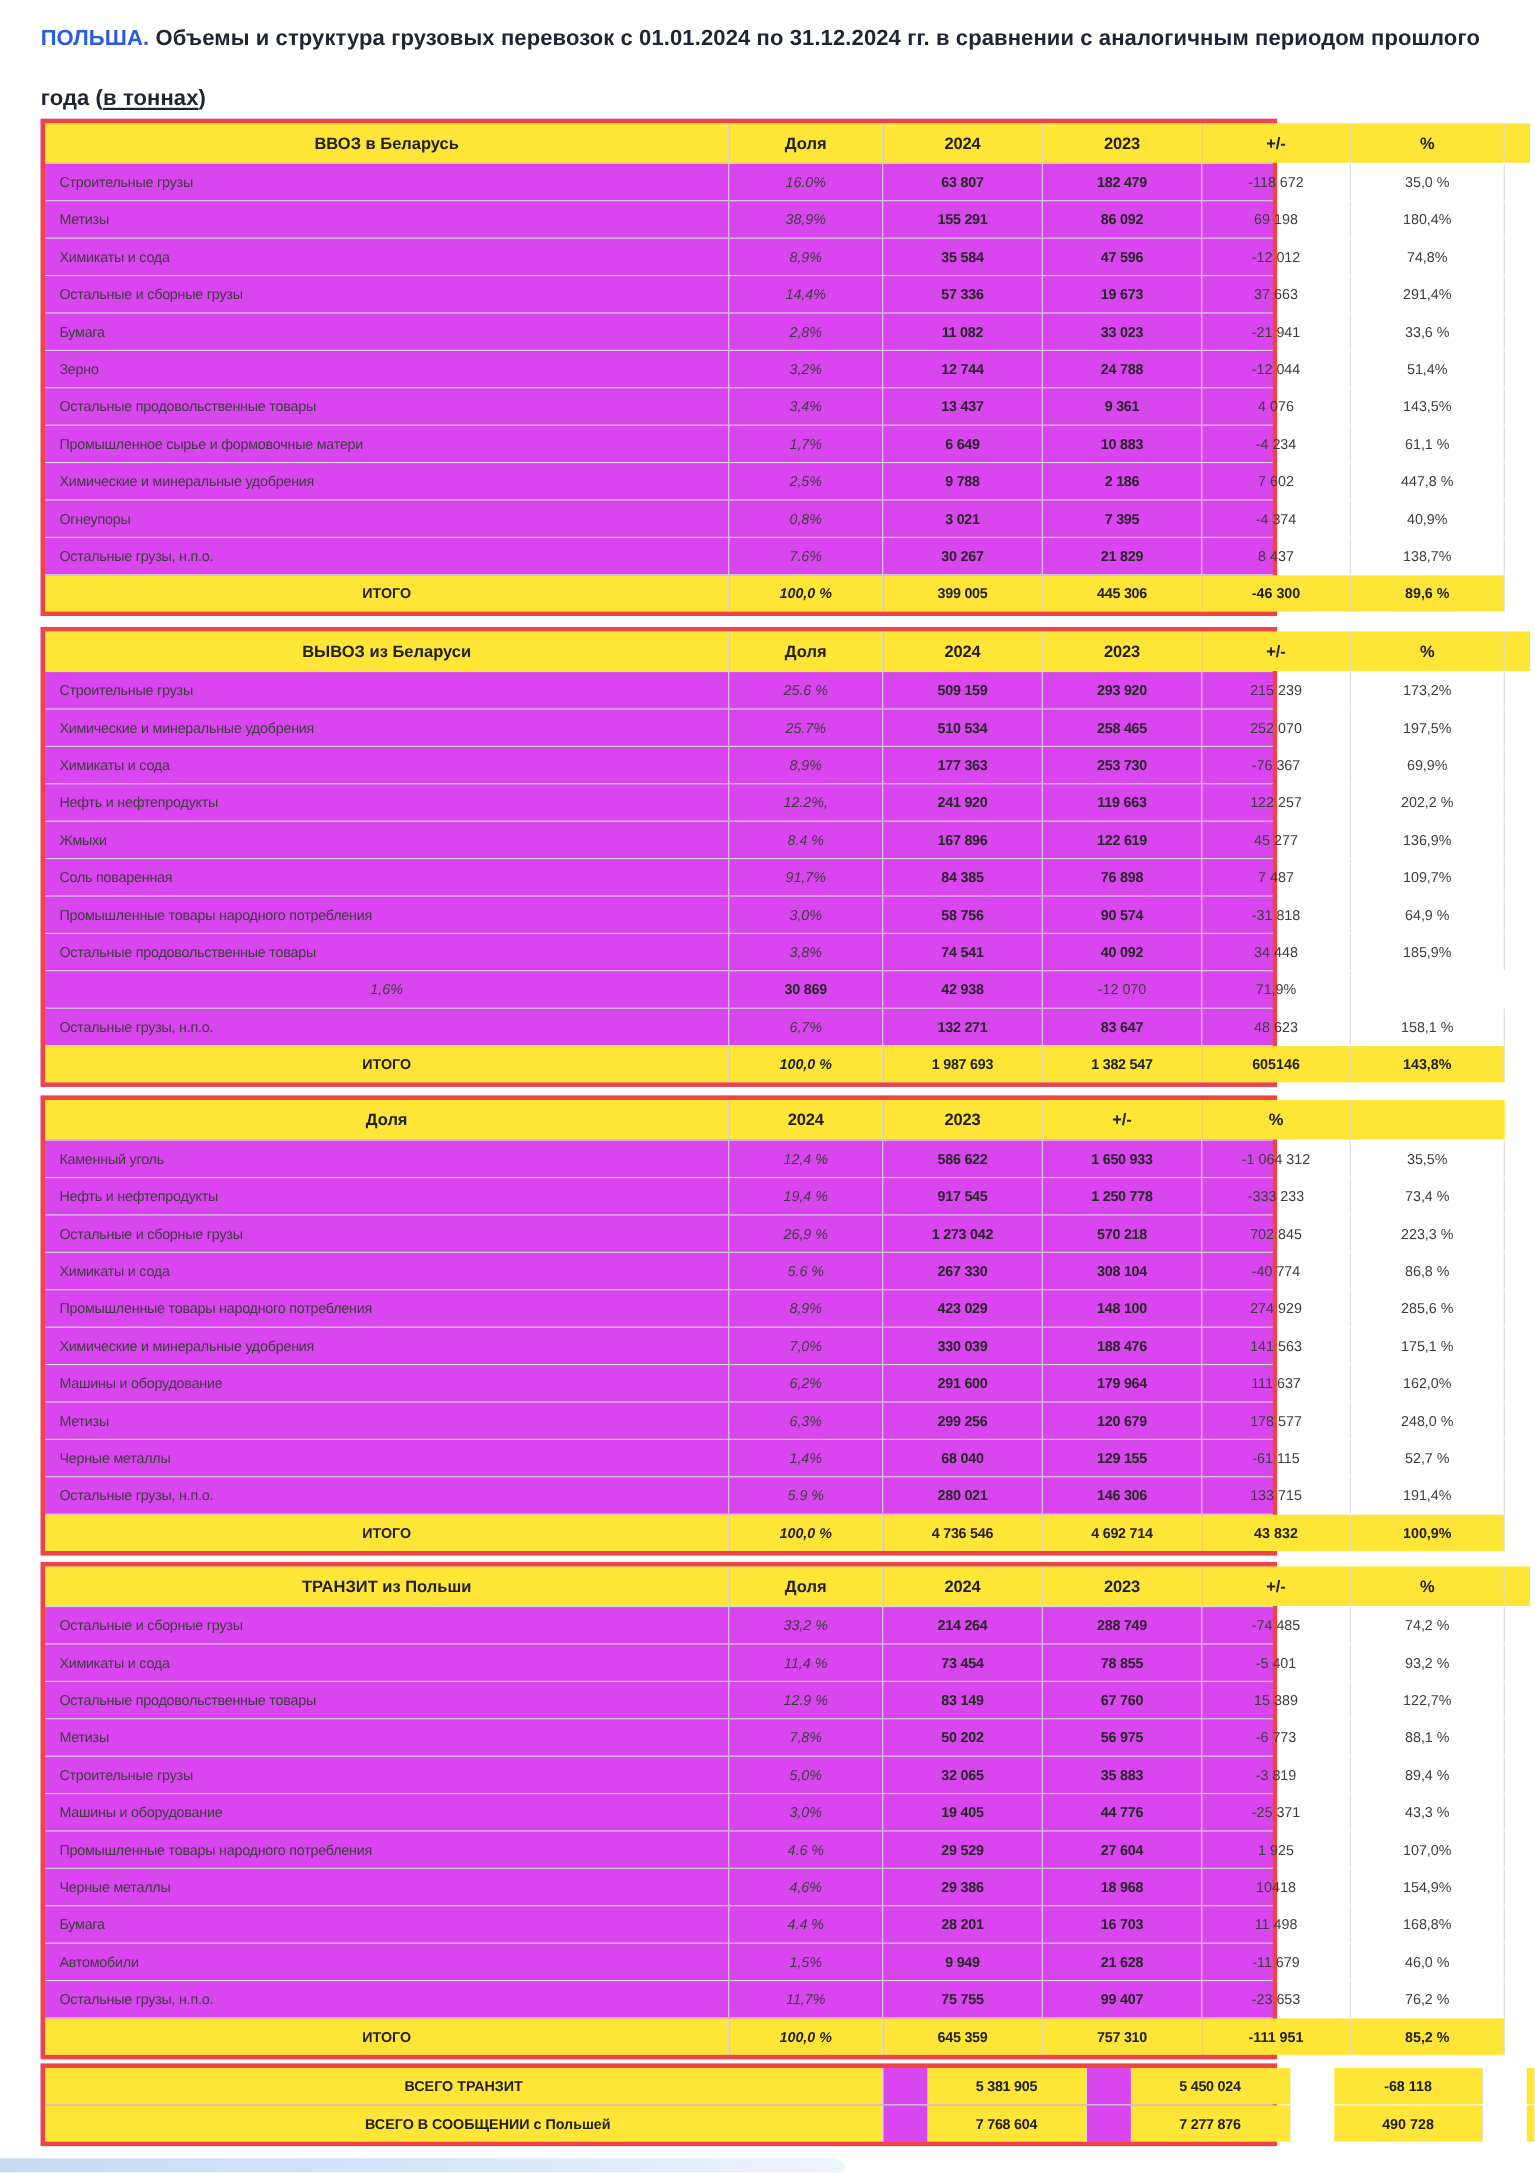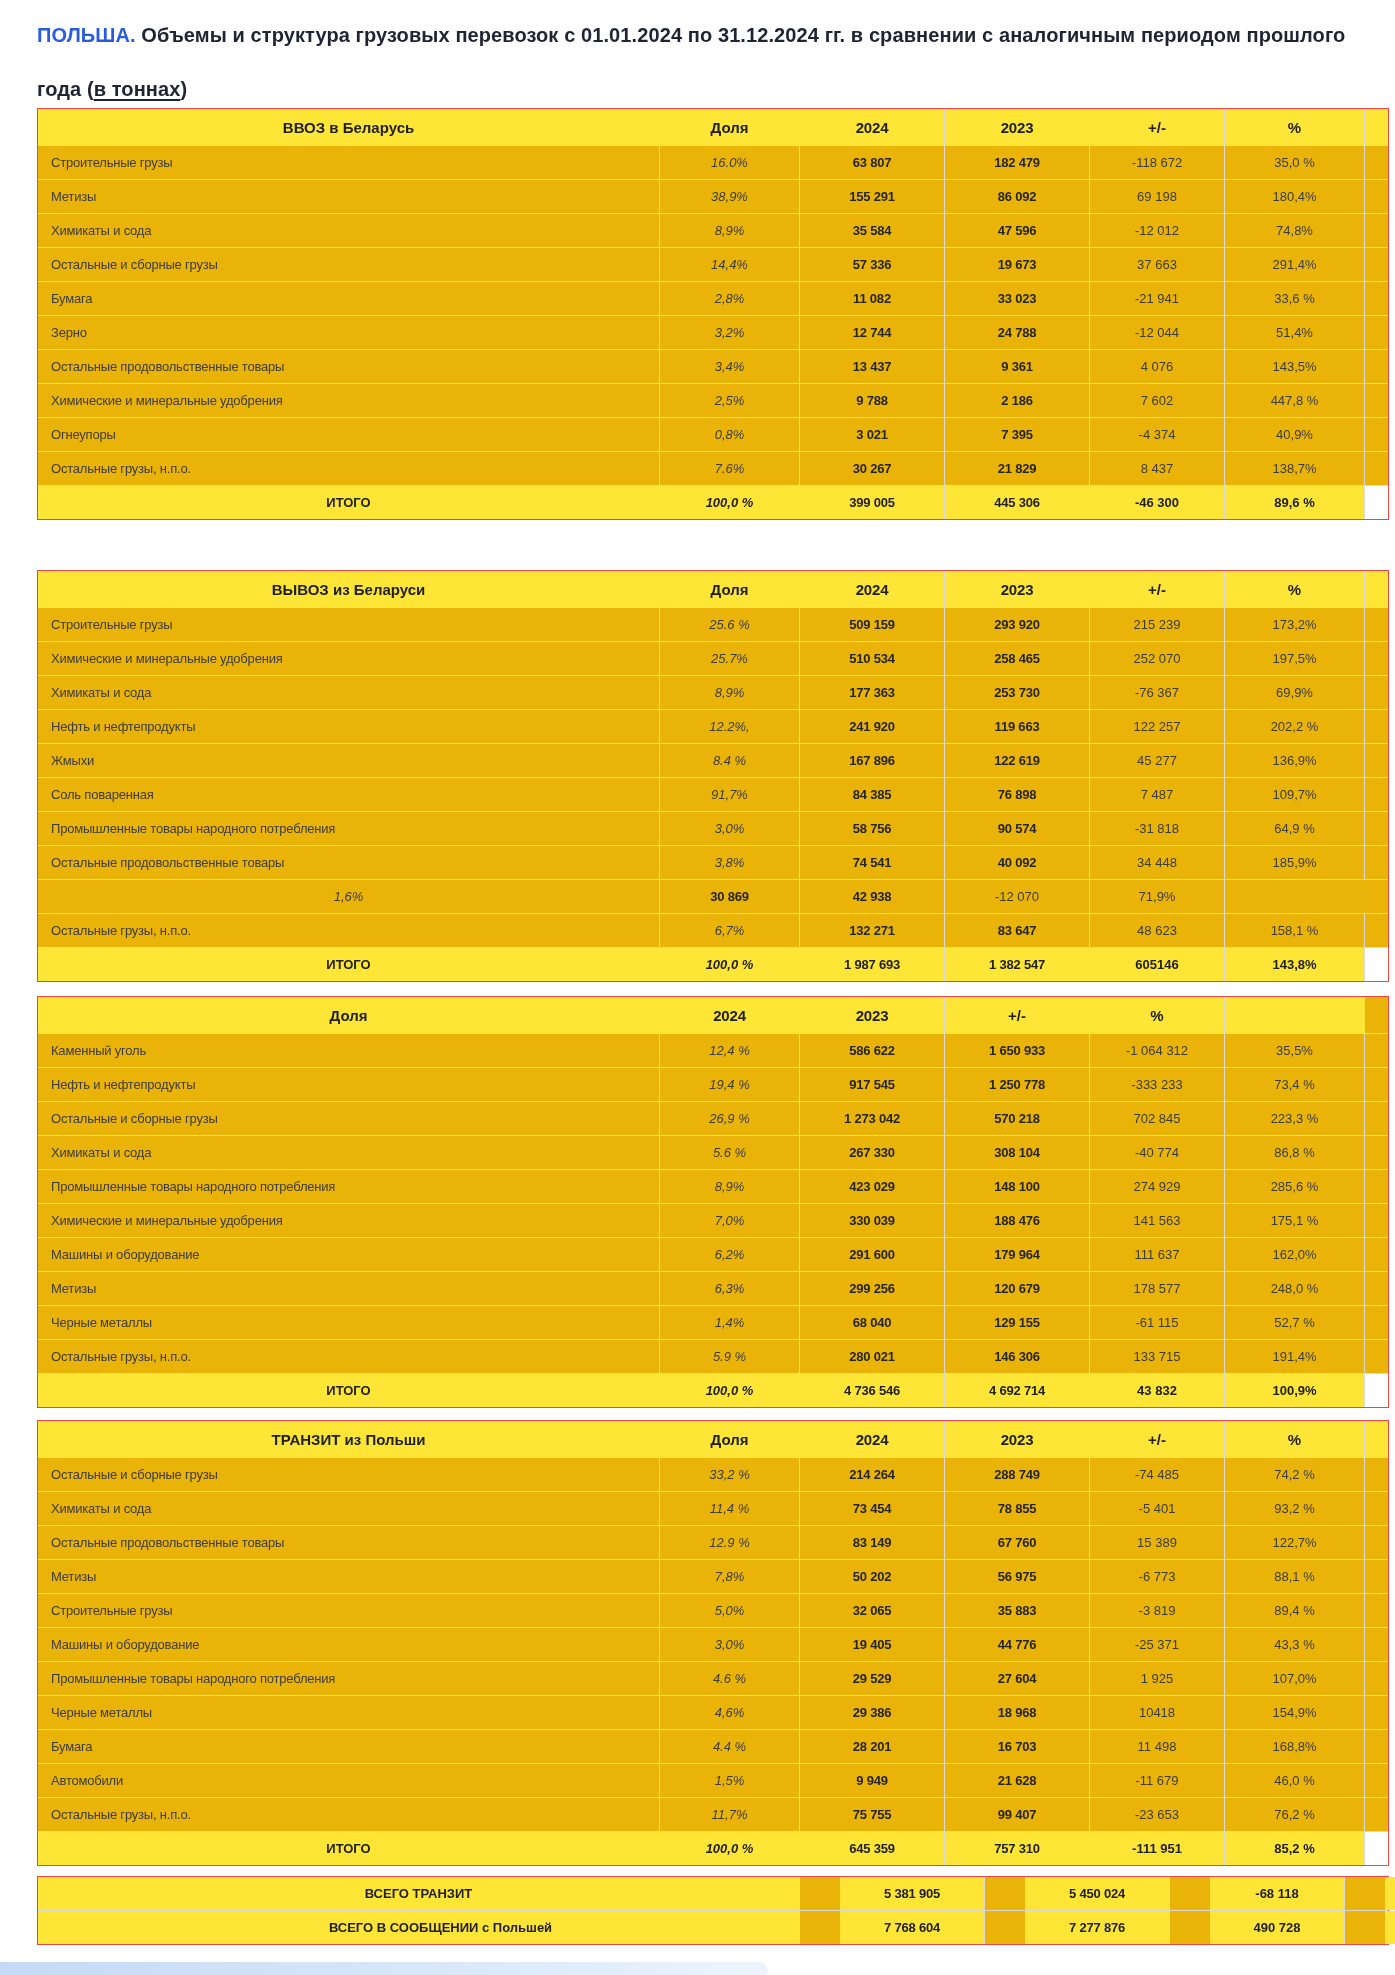--- a/index.html
+++ b/index.html
@@ -21,23 +21,23 @@
     line-height: 54px;
     color: #1f2433;
     letter-spacing: 0.1px;
   }
   .title .blue { color: #2b5ce0; }
   .title .ul { text-decoration: underline; text-underline-offset: 3px; }
   
   .tbl {
     position: absolute;
     left: 37px;
-    width: 1352px;
-    border: 1px solid #ef4444;
-    background: #eab308;
+    width: 1124px;
+    border: 4px solid #ef4444;
+    background: #d946ef;
   }
   .t-row {
     display: grid;
     grid-template-columns: 622px 140px 145px 145px 135px 140px 23px;
     border-bottom: 1px solid #d9d9d9;
   }
   .t-row:last-child { border-bottom: none; }
   .sum-row {
     display: grid;
     grid-template-columns: 762px 145px 145px 135px 140px 26px;
@@ -163,20 +163,29 @@
       <div class="t-row">
         <div class="cell lbl">Остальные продовольственные товары</div>
         <div class="cell share">3,4%</div>
         <div class="cell y2024">13 437</div>
         <div class="cell y2023">9 361</div>
         <div class="cell delta">4 076</div>
         <div class="cell pct">143,5%</div>
         <div class="cell extra extra"></div>
       </div>
       <div class="t-row">
+        <div class="cell lbl">Промышленное сырье и формовочные матери</div>
+        <div class="cell share">1,7%</div>
+        <div class="cell y2024">6 649</div>
+        <div class="cell y2023">10 883</div>
+        <div class="cell delta">-4 234</div>
+        <div class="cell pct">61,1 %</div>
+        <div class="cell extra extra"></div>
+      </div>
+      <div class="t-row">
         <div class="cell lbl">Химические и минеральные удобрения</div>
         <div class="cell share">2,5%</div>
         <div class="cell y2024">9 788</div>
         <div class="cell y2023">2 186</div>
         <div class="cell delta">7 602</div>
         <div class="cell pct">447,8 %</div>
         <div class="cell extra extra"></div>
       </div>
       <div class="t-row">
         <div class="cell lbl">Огнеупоры</div>

